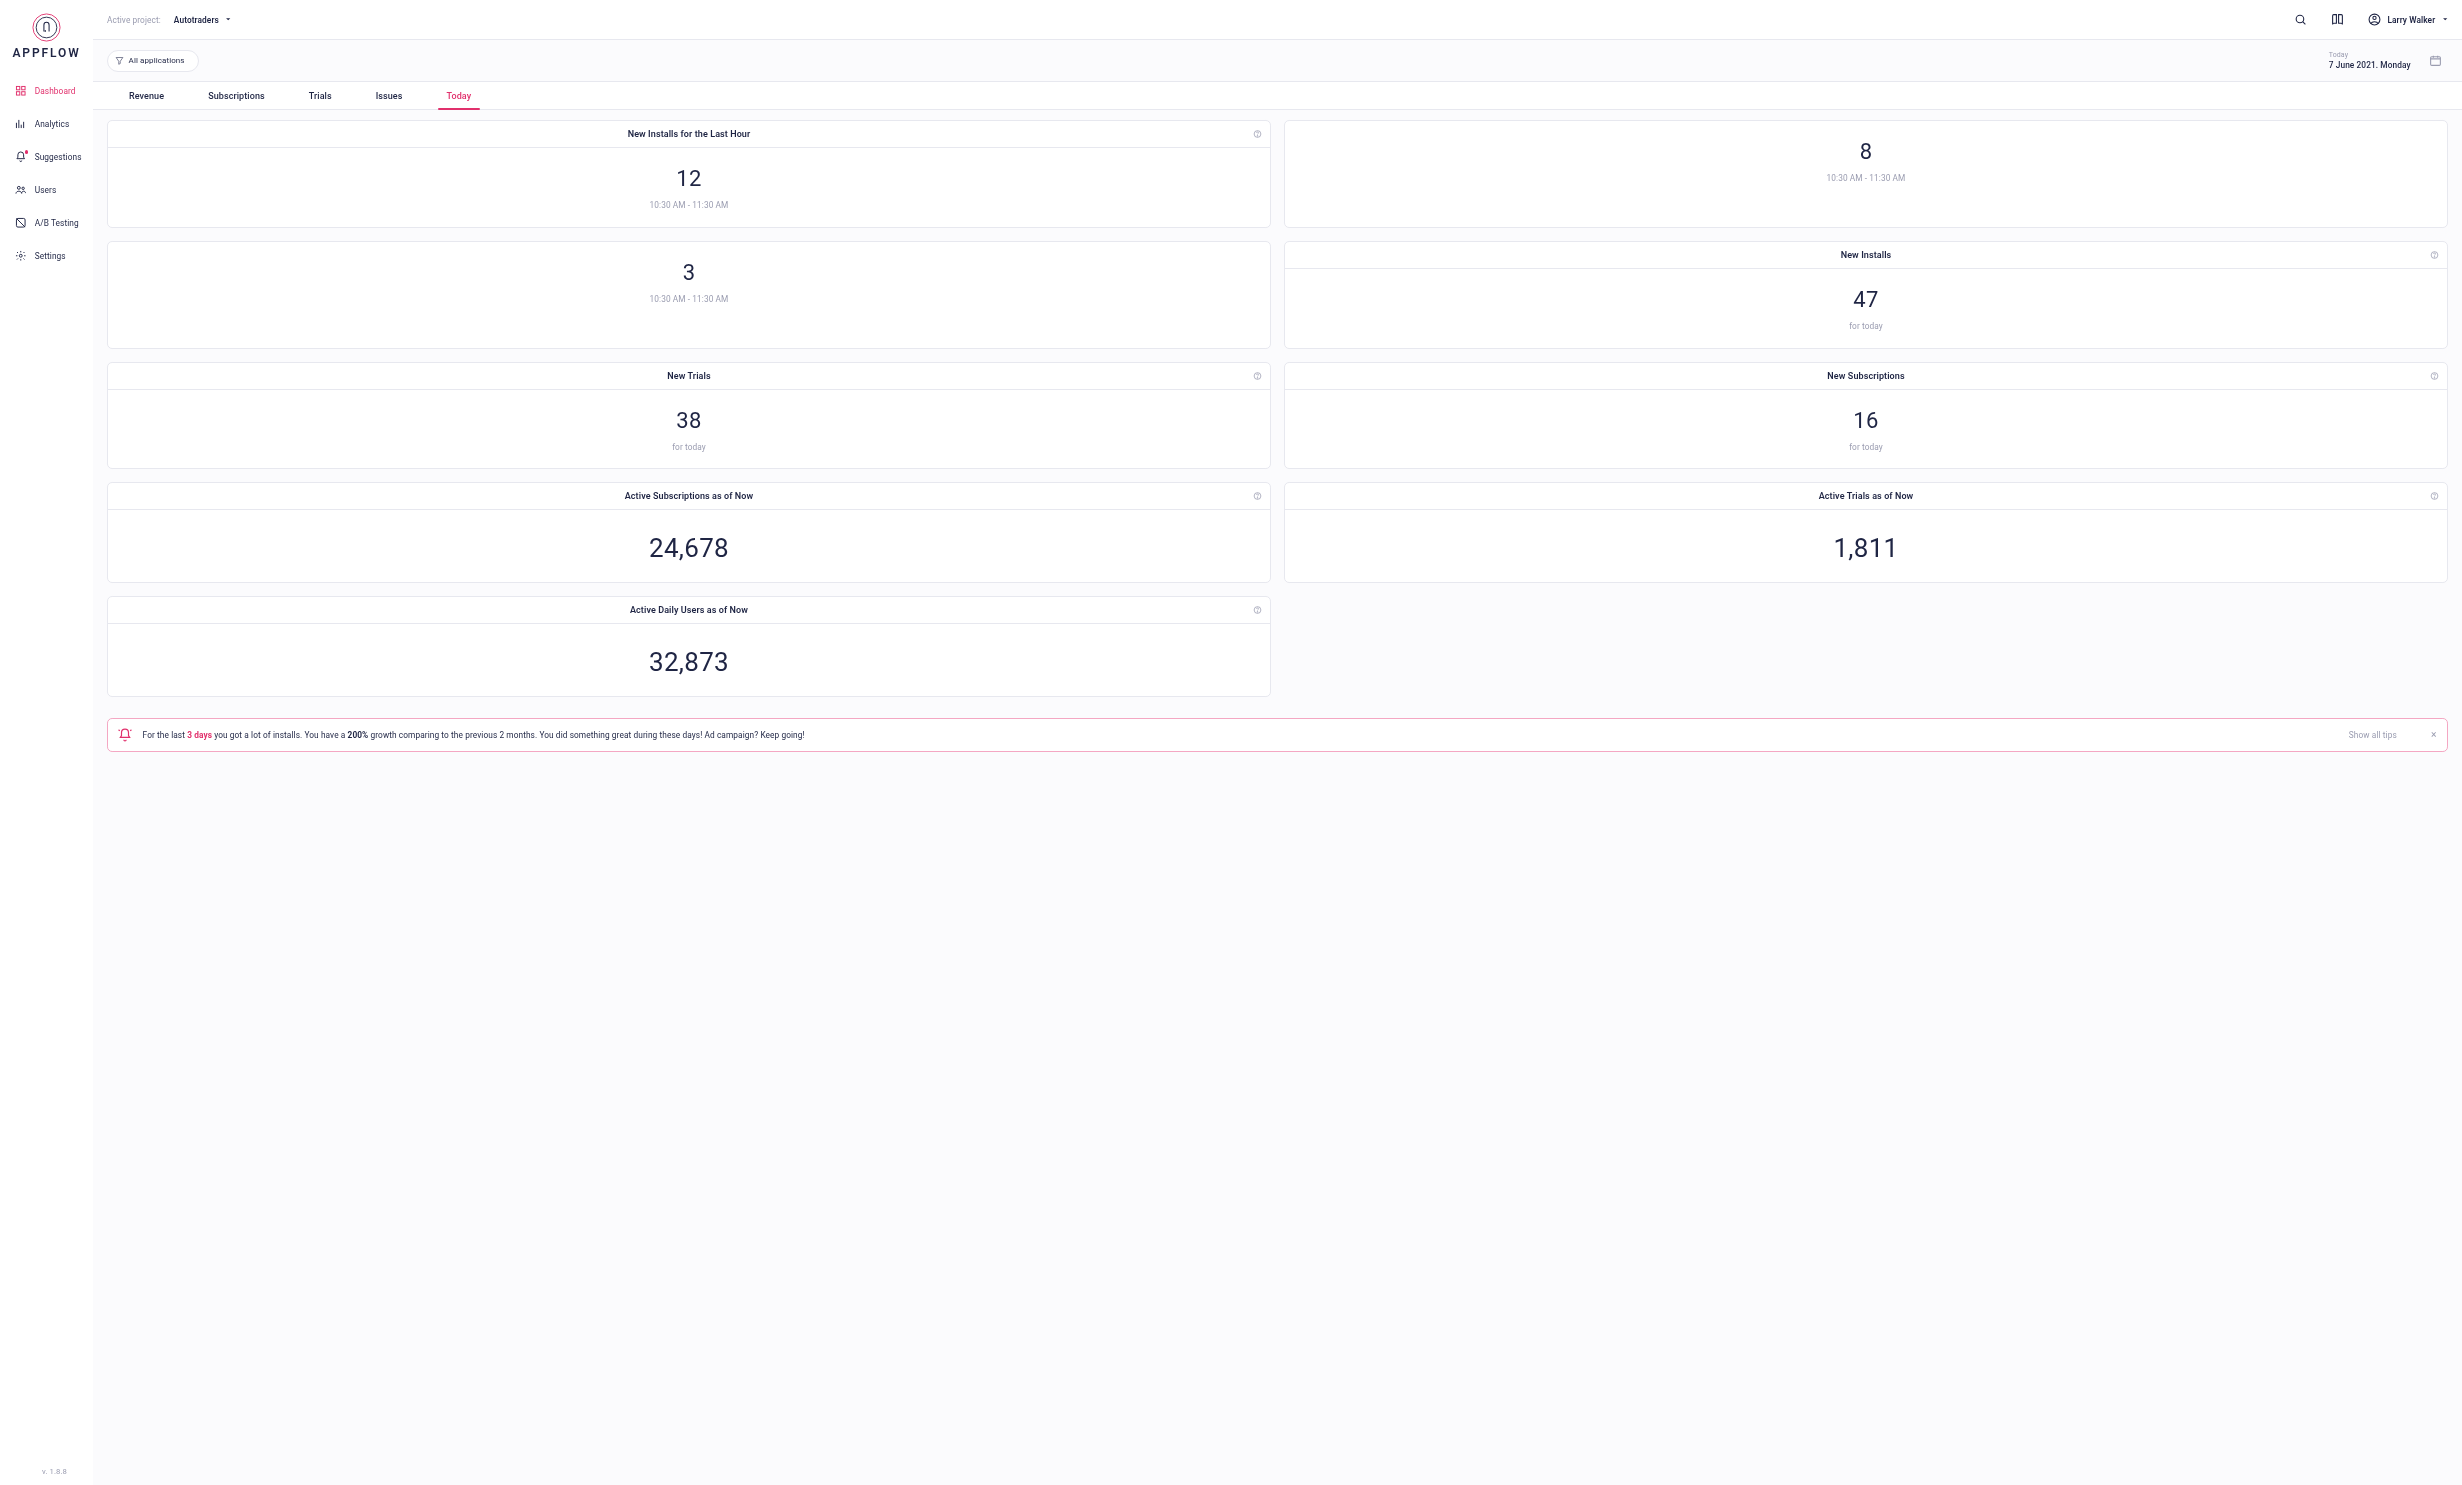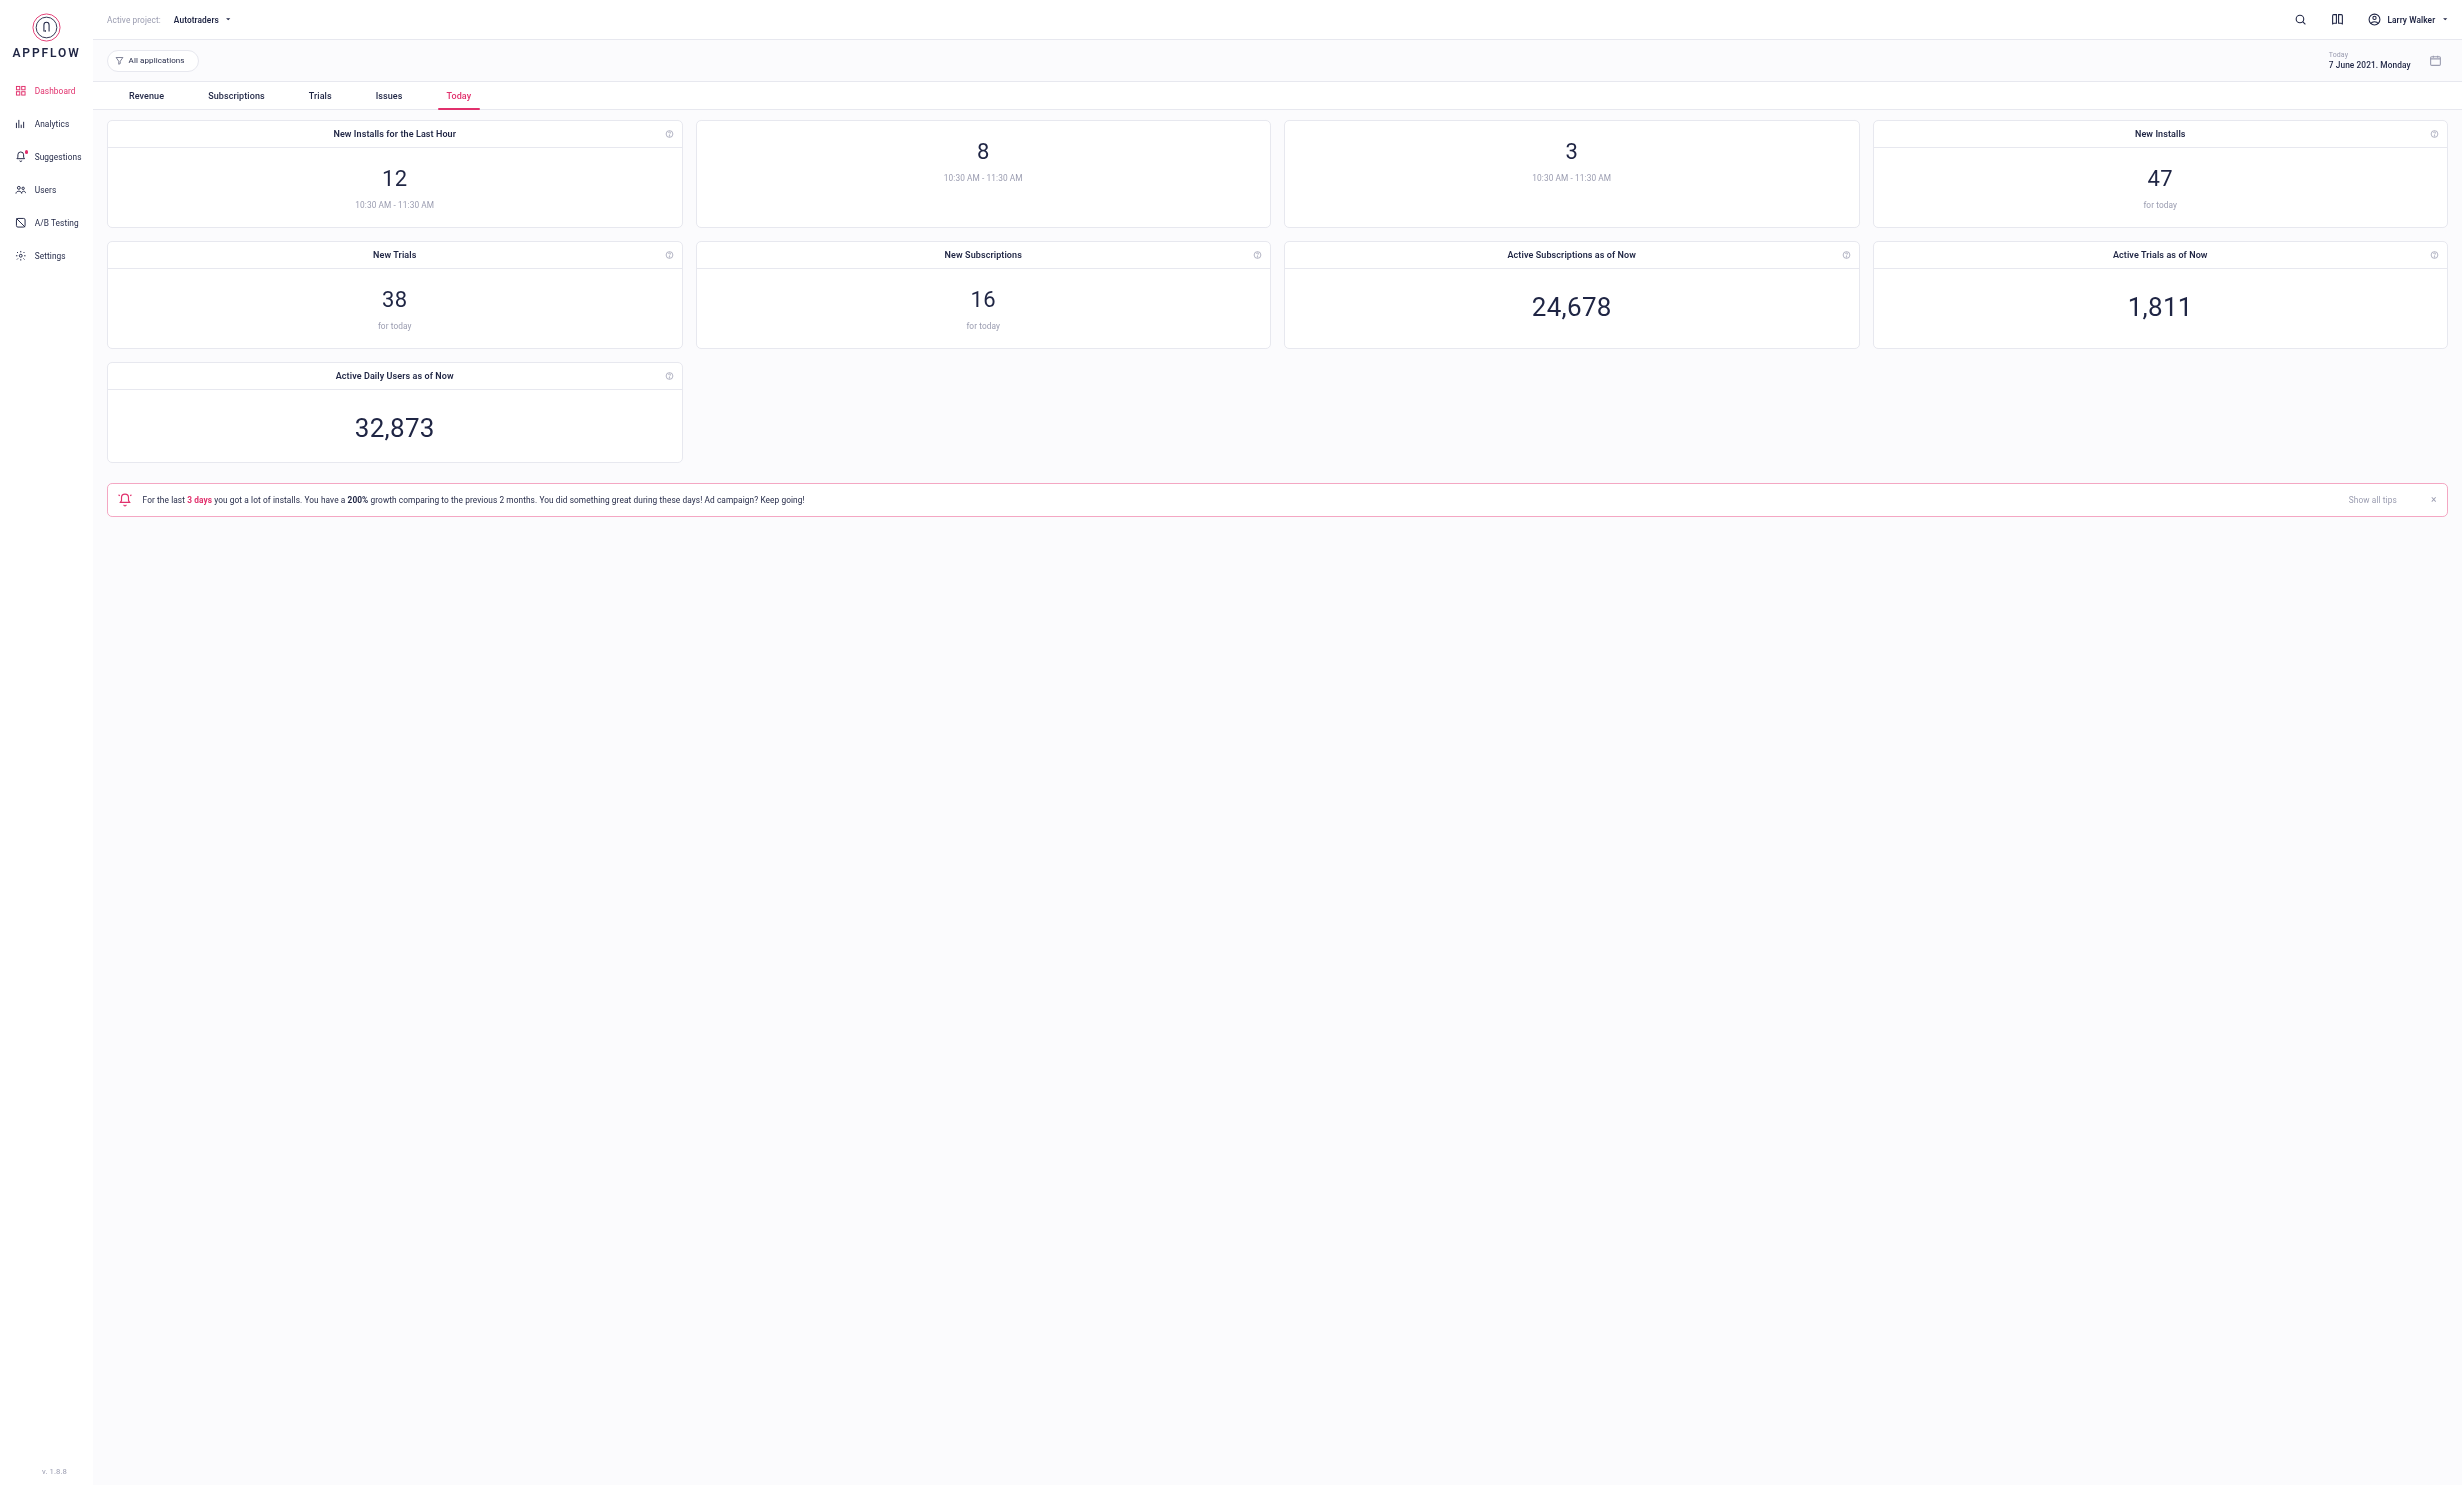--- a/index.html
+++ b/index.html
@@ -100,21 +100,21 @@
     height:1.3px; background:var(--pink); border-radius:1.3px;
   }
 
   
   .content {
     padding: 10.3px 14px 11.5px 14px;
     background: var(--panel-bg);
     flex:1;
   }
   .grid {
-    display:grid; grid-template-columns: repeat(4, 1fr); gap:13px;
+    display:grid; grid-template-columns: repeat(2, 1fr); gap:13px;
   }
   .card {
     background: var(--card-bg);
     border:0.6px solid var(--border);
     border-radius:5.1px;
     overflow:hidden;
   }
   .card-head {
     height:27px; border-bottom:0.6px solid var(--border);
     display:flex; align-items:center; justify-content:center;

